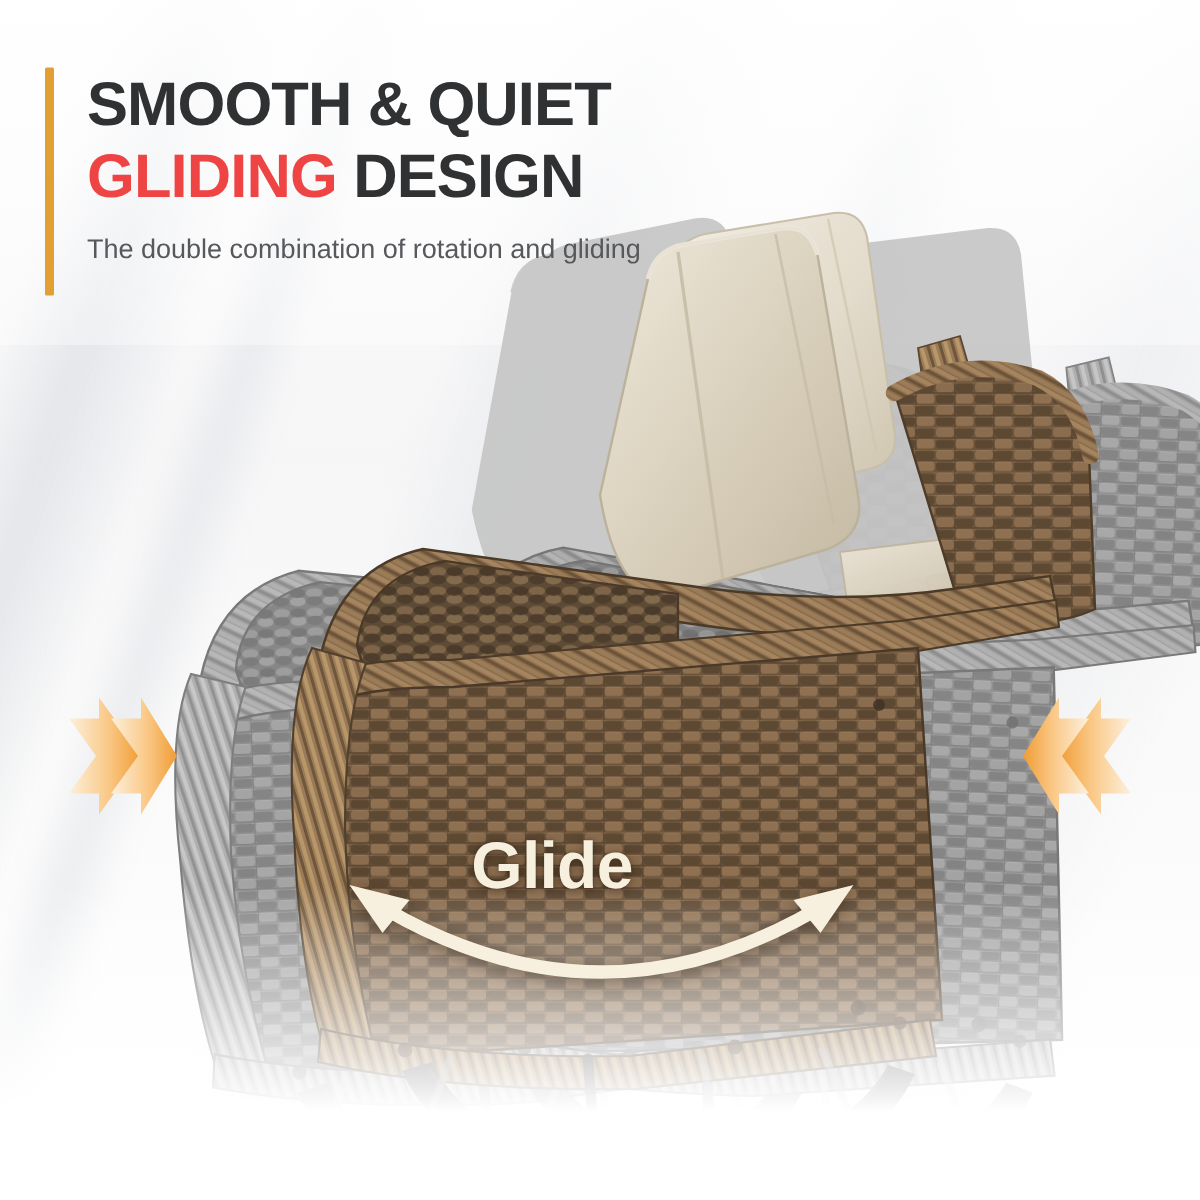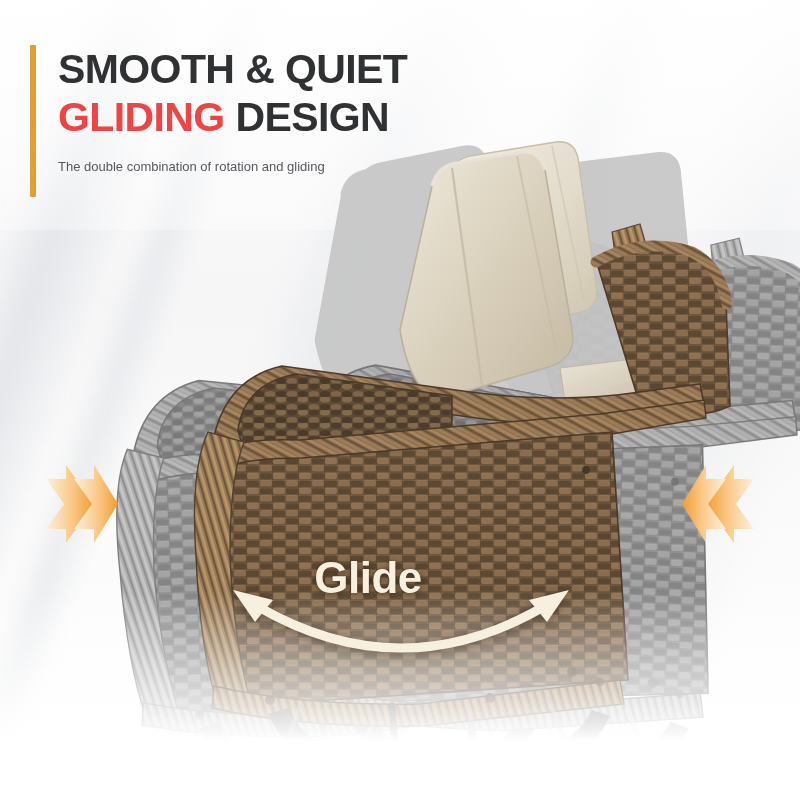--- a/index.html
+++ b/index.html
@@ -61,21 +61,21 @@
     font-weight:700;
     font-size:41px;
     line-height:48px;
     letter-spacing:-0.6px;
     color:#2F3133;
     white-space:nowrap;
   }
   .h-line2 .hl-accent{ color:#ef4444; }
   .sub{
     margin-top:13px;
-    font-size:13px;
+    font-size:18px;
     line-height:25px;
     color:#56585C;
     font-weight:400;
     max-width:430px;
   }
 
   
   .chev-group{ position:absolute; display:flex; }
   .chev-left{  left:44px;  top:461px; }
   .chev-right{ right:44px; top:461px; }

